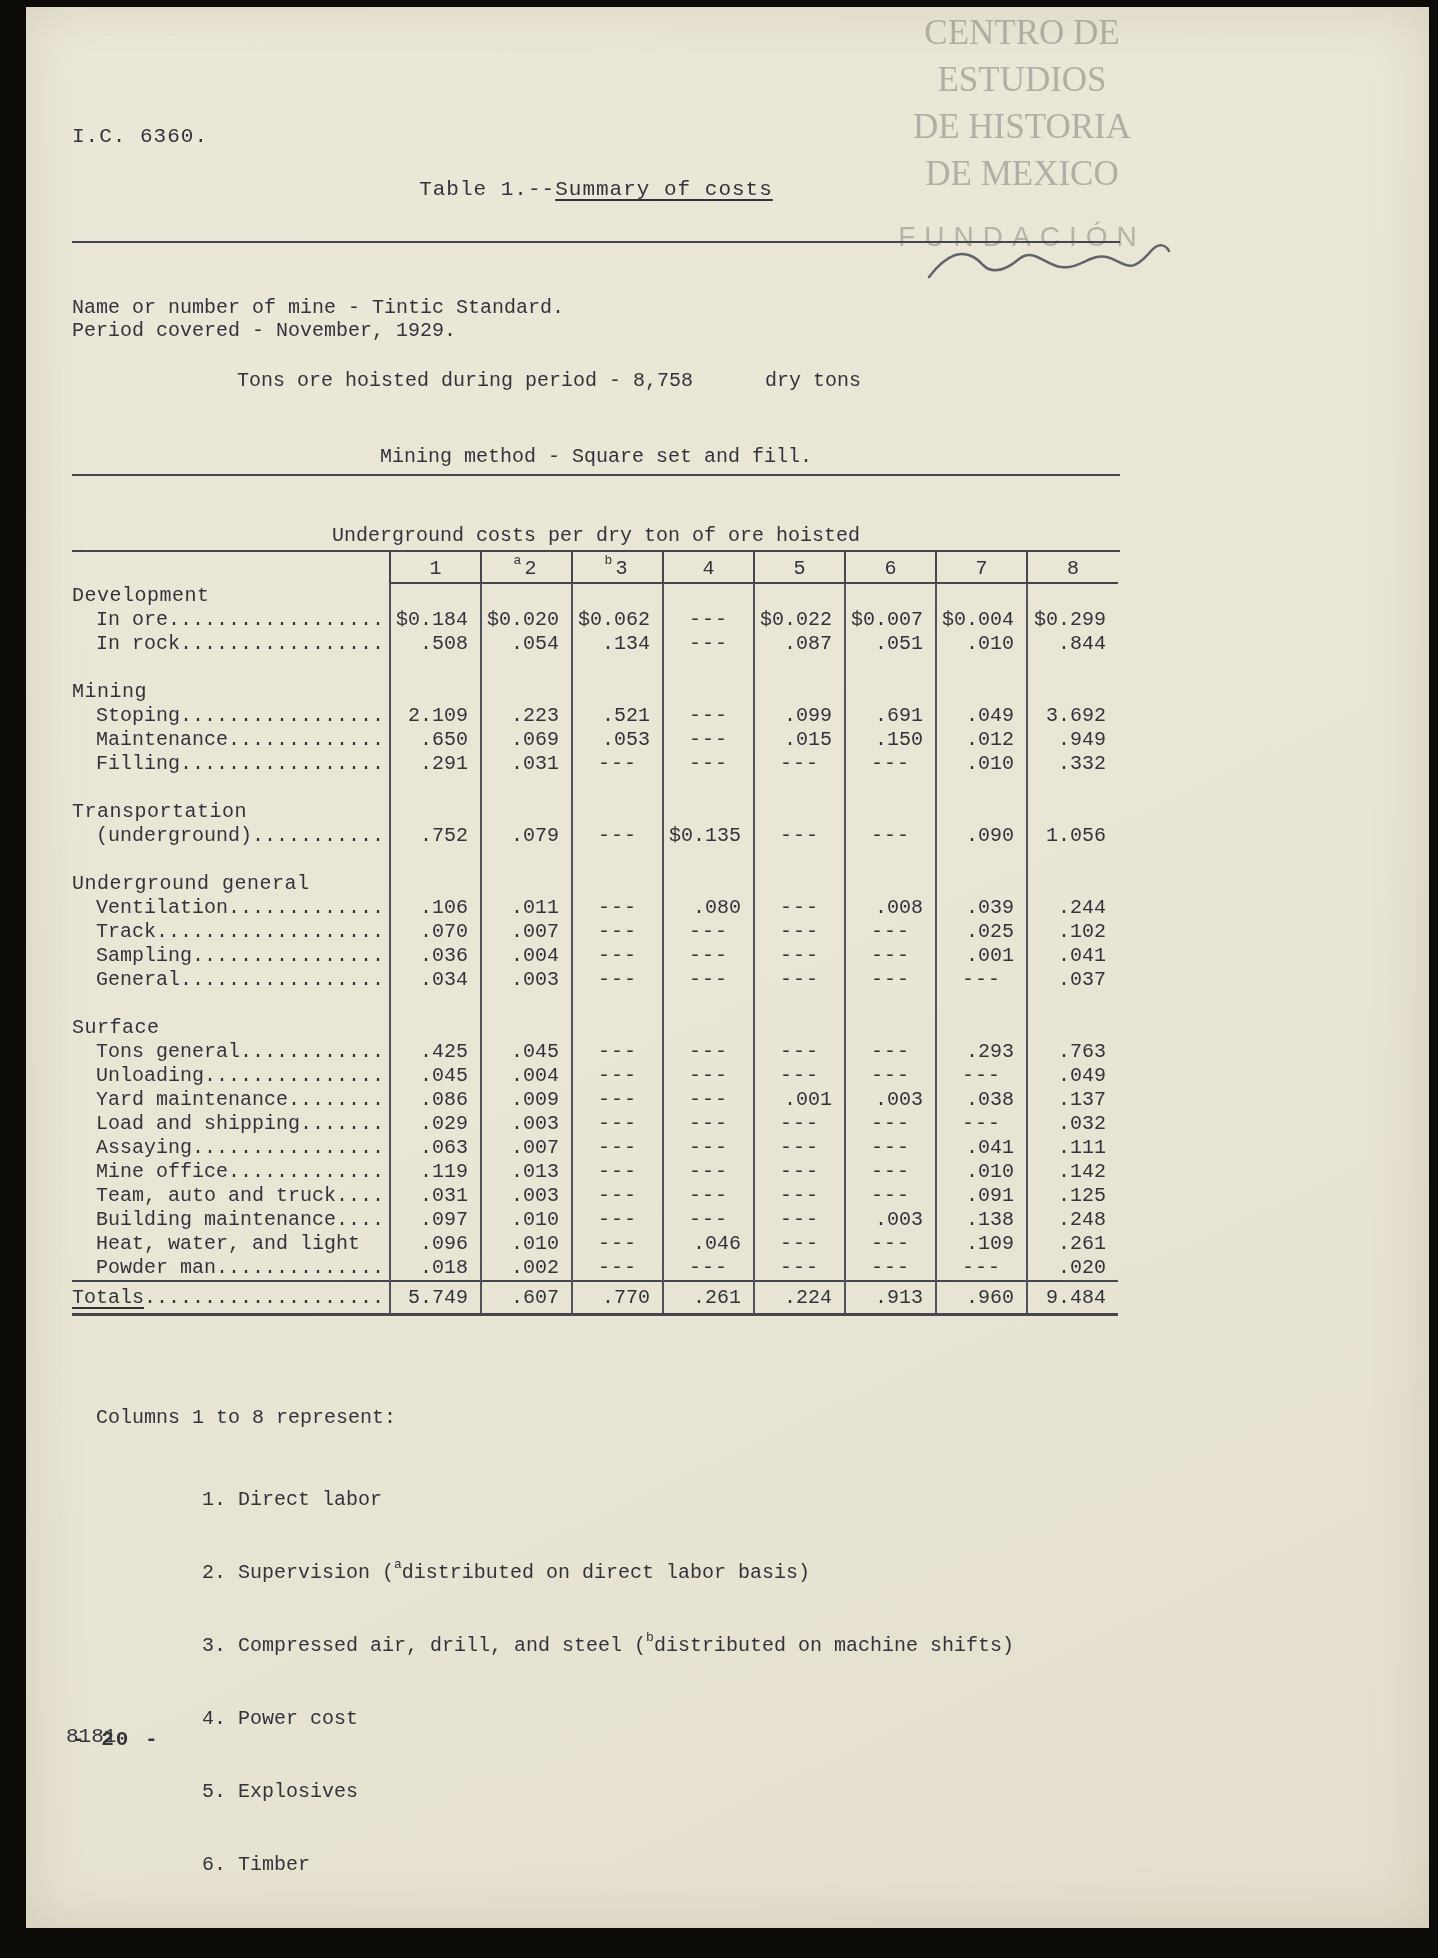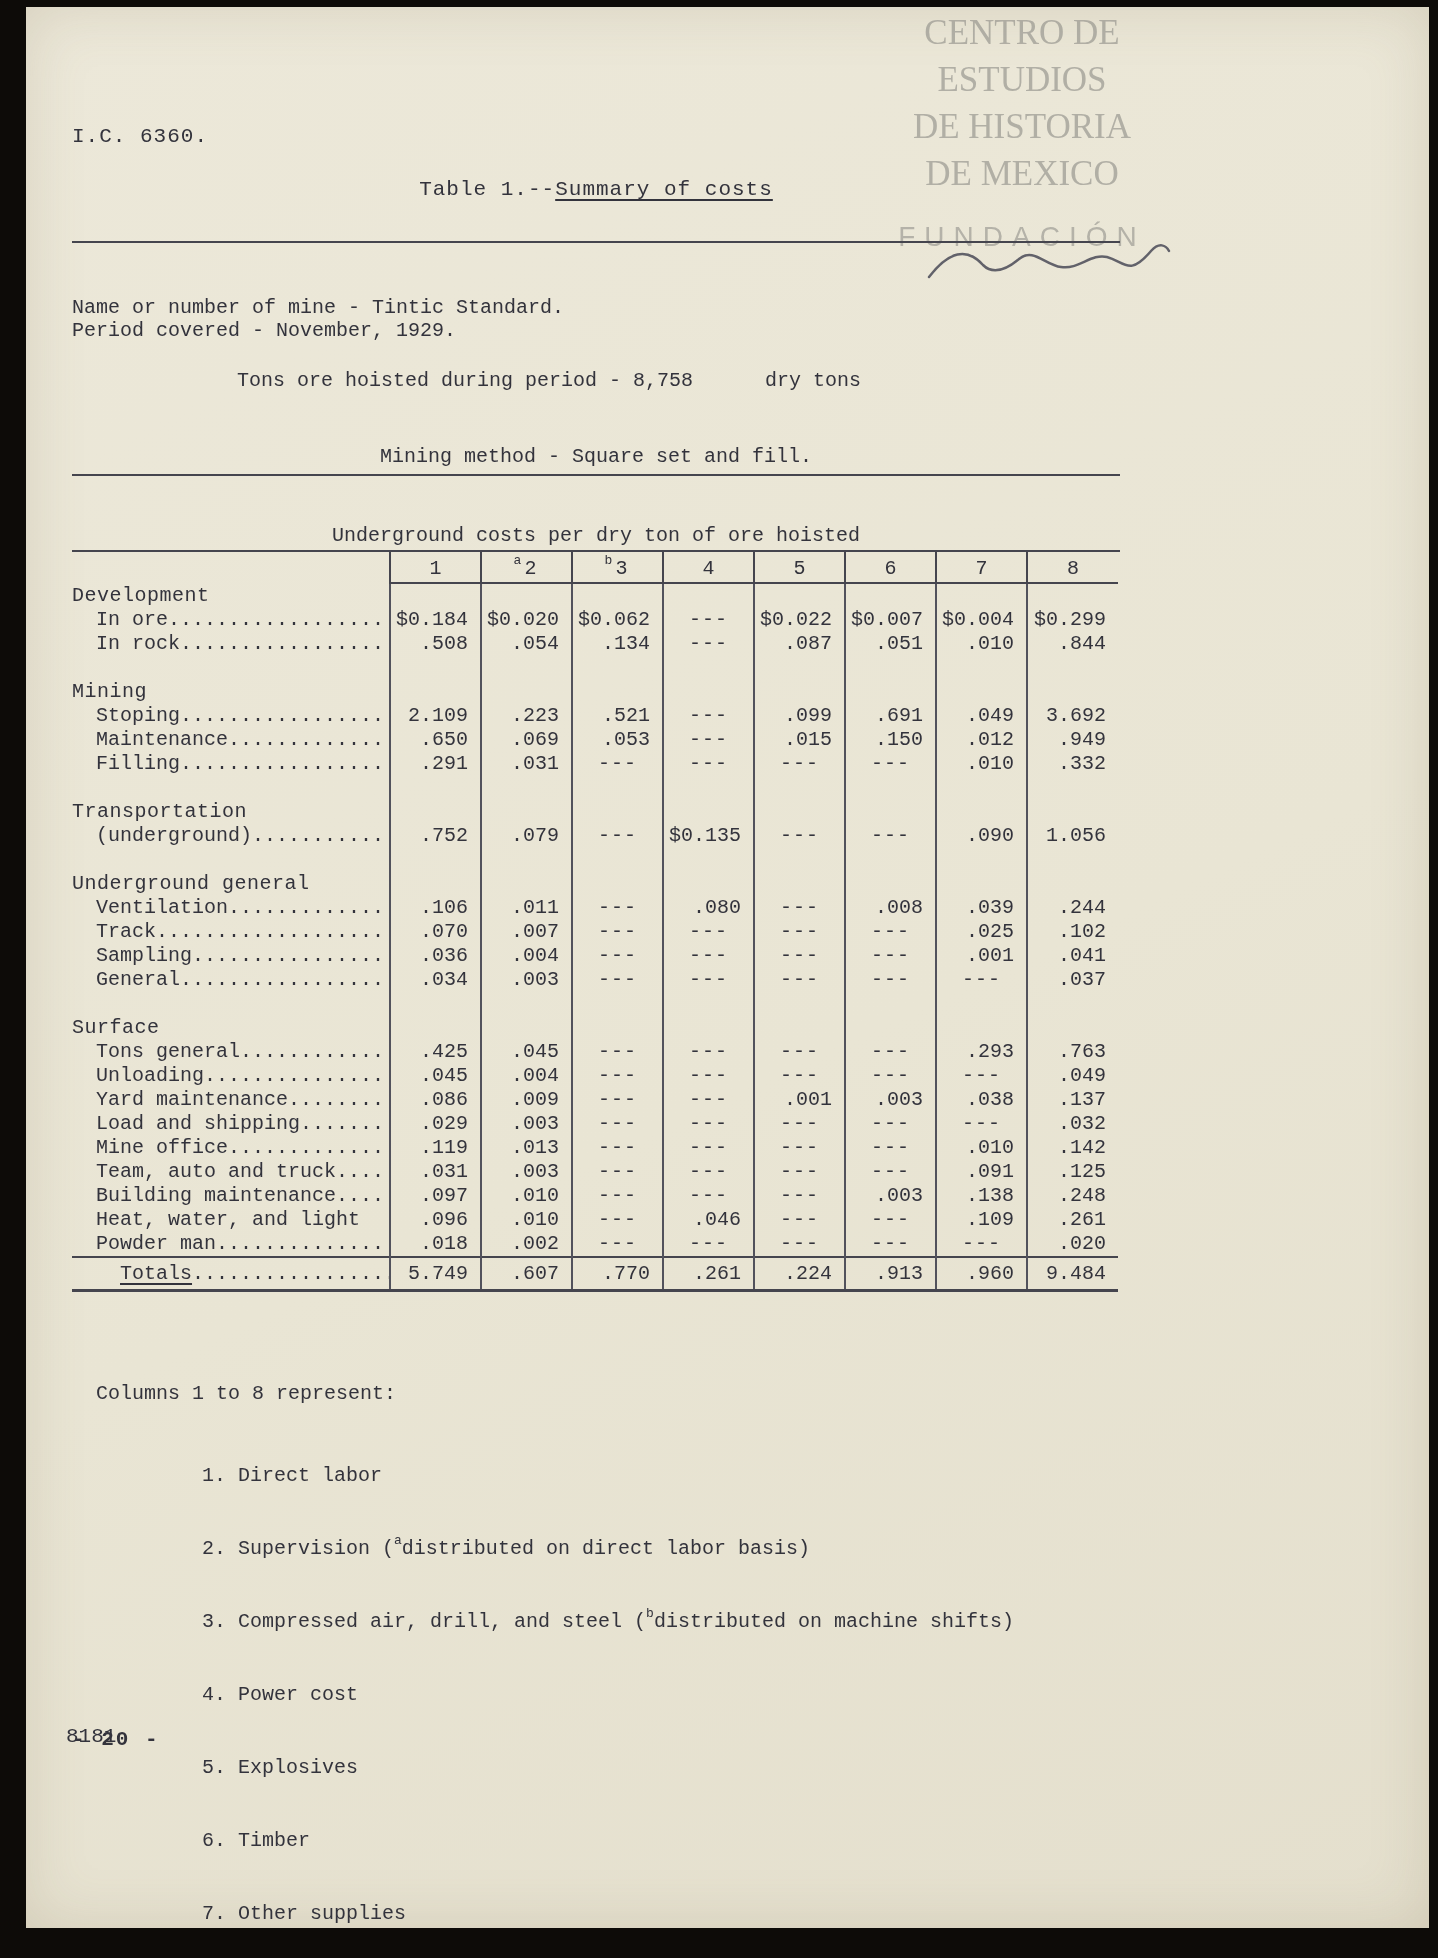--- a/index.html
+++ b/index.html
@@ -41,21 +41,21 @@
   td { padding:0; height:24px; line-height:24px; }
   td.label { white-space:pre; font-size:20px; overflow:hidden; }
   tr.row-section td.label { font-size:20px; letter-spacing:.5px; }
   td.num {
     border-left:2px solid #52525c;
     text-align:right; padding-right:12px; font-size:20px; white-space:pre;
   }
   td.num.dash { text-align:center; padding-right:0; letter-spacing:1px; }
   tr.row-blank td { height:24px; }
   tr.row-total td { border-top:2px solid var(--line,#45454e); border-bottom:3px solid var(--line,#45454e); height:31px; line-height:31px; }
-  tr.row-total .u { text-decoration:underline; text-underline-offset:4px;margin-left:48px; }
+  tr.row-total .u { text-decoration:underline; text-underline-offset:4px; }
 
   .footnotes { margin-top:44px; font-size:20px; white-space:pre; }
   .fn-intro { padding-left:24px; height:28px; }
   .fn-item { padding-left:130px; height:27px; line-height:27px; }
   .fn-item .fn-num { margin-right:12px; }
   .fn-item sup { font-size:13px; position:relative; top:-2px; }
 
   .footer-left { position:absolute; left:40px; top:1718px; font-size:21px; }
   .footer-center { position:absolute; left:46px; top:1721px; width:1048px; text-align:left; font-size:21px; letter-spacing:2px;font-weight:bold; }
 
@@ -381,20 +381,31 @@
             <td class="num">.029</td>
             <td class="num">.003</td>
             <td class="num dash">---</td>
             <td class="num dash">---</td>
             <td class="num dash">---</td>
             <td class="num dash">---</td>
             <td class="num dash">---</td>
             <td class="num">.032</td>
           </tr>
           <tr class="row-data">
+            <td class="label">  Assaying................</td>
+            <td class="num">.063</td>
+            <td class="num">.007</td>
+            <td class="num dash">---</td>
+            <td class="num dash">---</td>
+            <td class="num dash">---</td>
+            <td class="num dash">---</td>
+            <td class="num">.041</td>
+            <td class="num">.111</td>
+          </tr>
+          <tr class="row-data">
             <td class="label">  Mine office.............</td>
             <td class="num">.119</td>
             <td class="num">.013</td>
             <td class="num dash">---</td>
             <td class="num dash">---</td>
             <td class="num dash">---</td>
             <td class="num dash">---</td>
             <td class="num">.010</td>
             <td class="num">.142</td>
           </tr>

